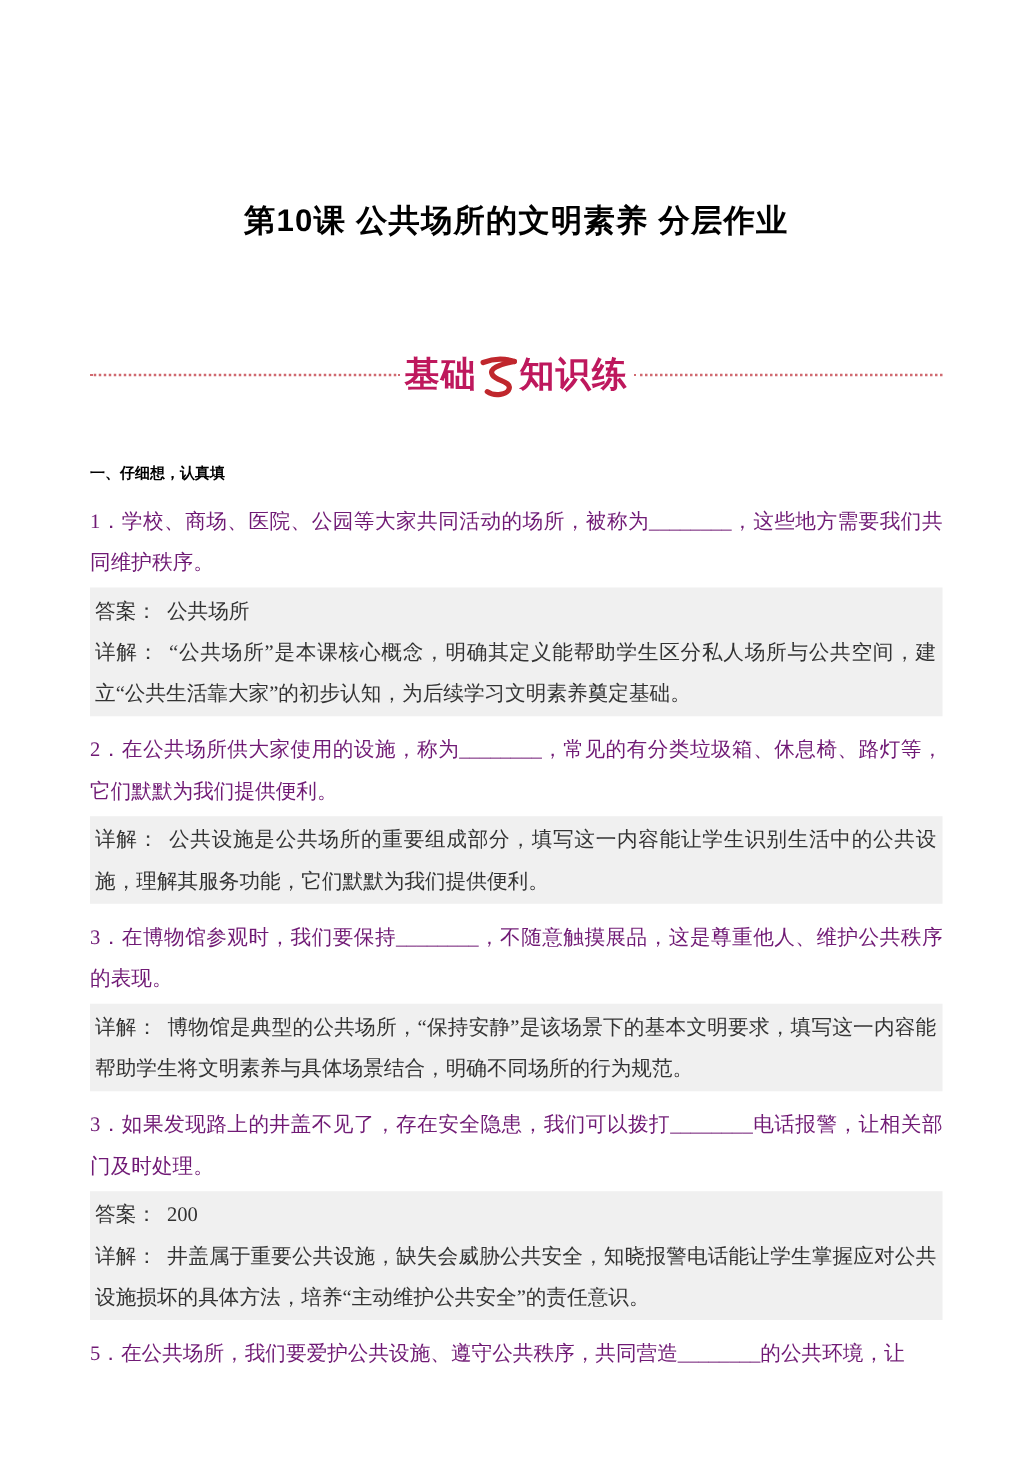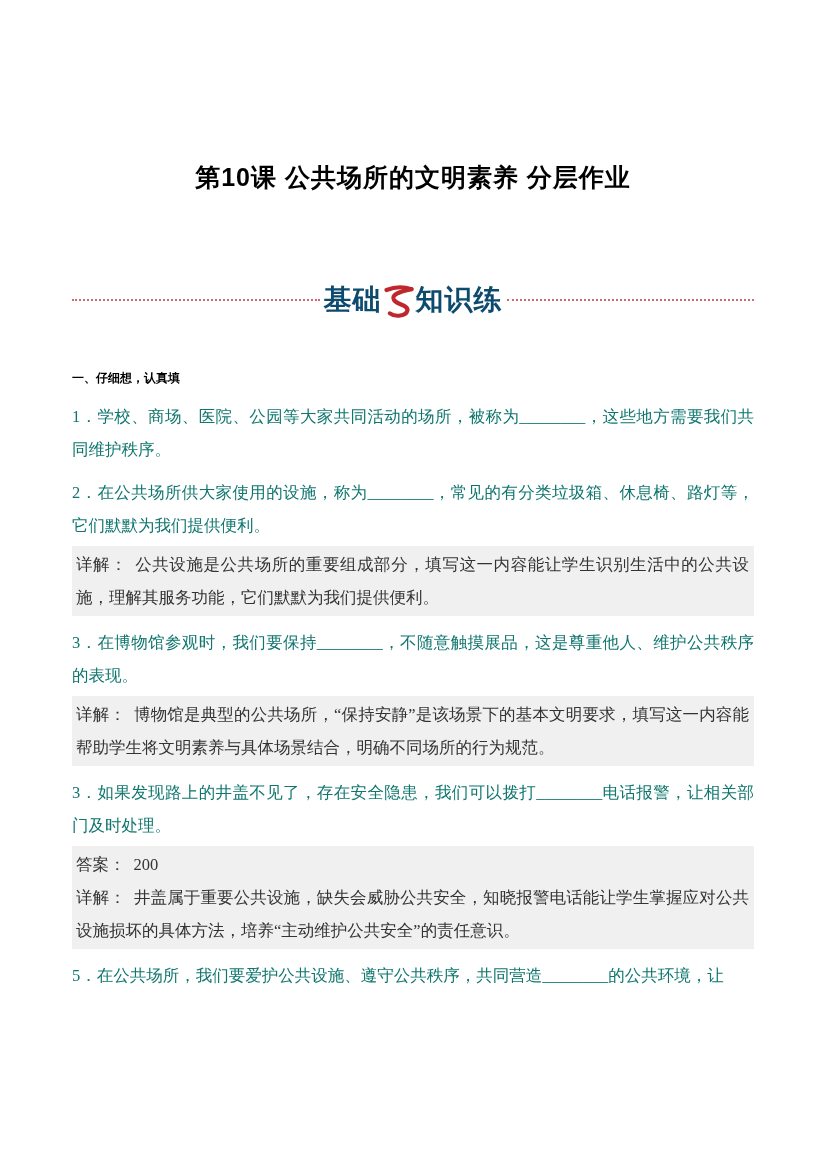--- a/index.html
+++ b/index.html
@@ -41,21 +41,21 @@
   .badge {
     display:flex;
     align-items:center;
     padding:0 4px;
     background:#ffffff;
   }
   .badge-text {
     font-family:"Liberation Sans","DejaVu Sans",sans-serif;
     font-weight:bold;
     font-size:28px;
-    color:#0c4a6e;
+    color:#be185d;
     letter-spacing:1px;
     line-height:40px;
   }
   .swirl {
     width:30px; height:40px;
     margin:0 2px;
     display:block;
   }
   .section-heading {
     margin-top:44px;
@@ -63,21 +63,21 @@
     font-weight:bold;
     font-size:12px;
     line-height:24px;
     color:#000000;
   }
   .question {
     margin:10px 0 4px 0;
     font-size:16.5px;
     line-height:33px;
     text-align:justify;
-    color:#0f766e;
+    color:#701a75;
   }
   .answer-block {
     background:#f0f0f0;
     margin:4px 0;
     padding:2px 5px 2px 4px;
   }
   .answer-line, .explain-line {
     font-size:16.5px;
     line-height:33px;
     text-align:justify;
@@ -102,20 +102,24 @@
           <path d="M33 9 C 18 12 8 16 12 22 C 16 28 30 28 28 35 C 26.5 41 14 43 7 38" fill="none" stroke="#c0272d" stroke-width="5" stroke-linecap="round"></path>
         </svg>
         <span class="badge-text">知识练</span>
       </div>
       <div class="line"></div>
     </div>
 
     <div class="section-heading">一、仔细想，认真填</div>
 
     <p class="question">1．学校、商场、医院、公园等大家共同活动的场所，被称为________，这些地方需要我们共同维护秩序。</p>
+    <div class="answer-block">
+      <div class="answer-line"><span class="label">答案：</span><span>公共场所</span></div>
+      <div class="explain-line"><span class="label">详解：</span><span>“公共场所”是本课核心概念，明确其定义能帮助学生区分私人场所与公共空间，建立“公共生活靠大家”的初步认知，为后续学习文明素养奠定基础。</span></div>
+    </div>
 
     <p class="question">2．在公共场所供大家使用的设施，称为________，常见的有分类垃圾箱、休息椅、路灯等，它们默默为我们提供便利。</p>
     <div class="answer-block">
       <div class="explain-line"><span class="label">详解：</span><span>公共设施是公共场所的重要组成部分，填写这一内容能让学生识别生活中的公共设施，理解其服务功能，它们默默为我们提供便利。</span></div>
     </div>
 
     <p class="question">3．在博物馆参观时，我们要保持________，不随意触摸展品，这是尊重他人、维护公共秩序的表现。</p>
     <div class="answer-block">
       <div class="explain-line"><span class="label">详解：</span><span>博物馆是典型的公共场所，“保持安静”是该场景下的基本文明要求，填写这一内容能帮助学生将文明素养与具体场景结合，明确不同场所的行为规范。</span></div>
     </div>

